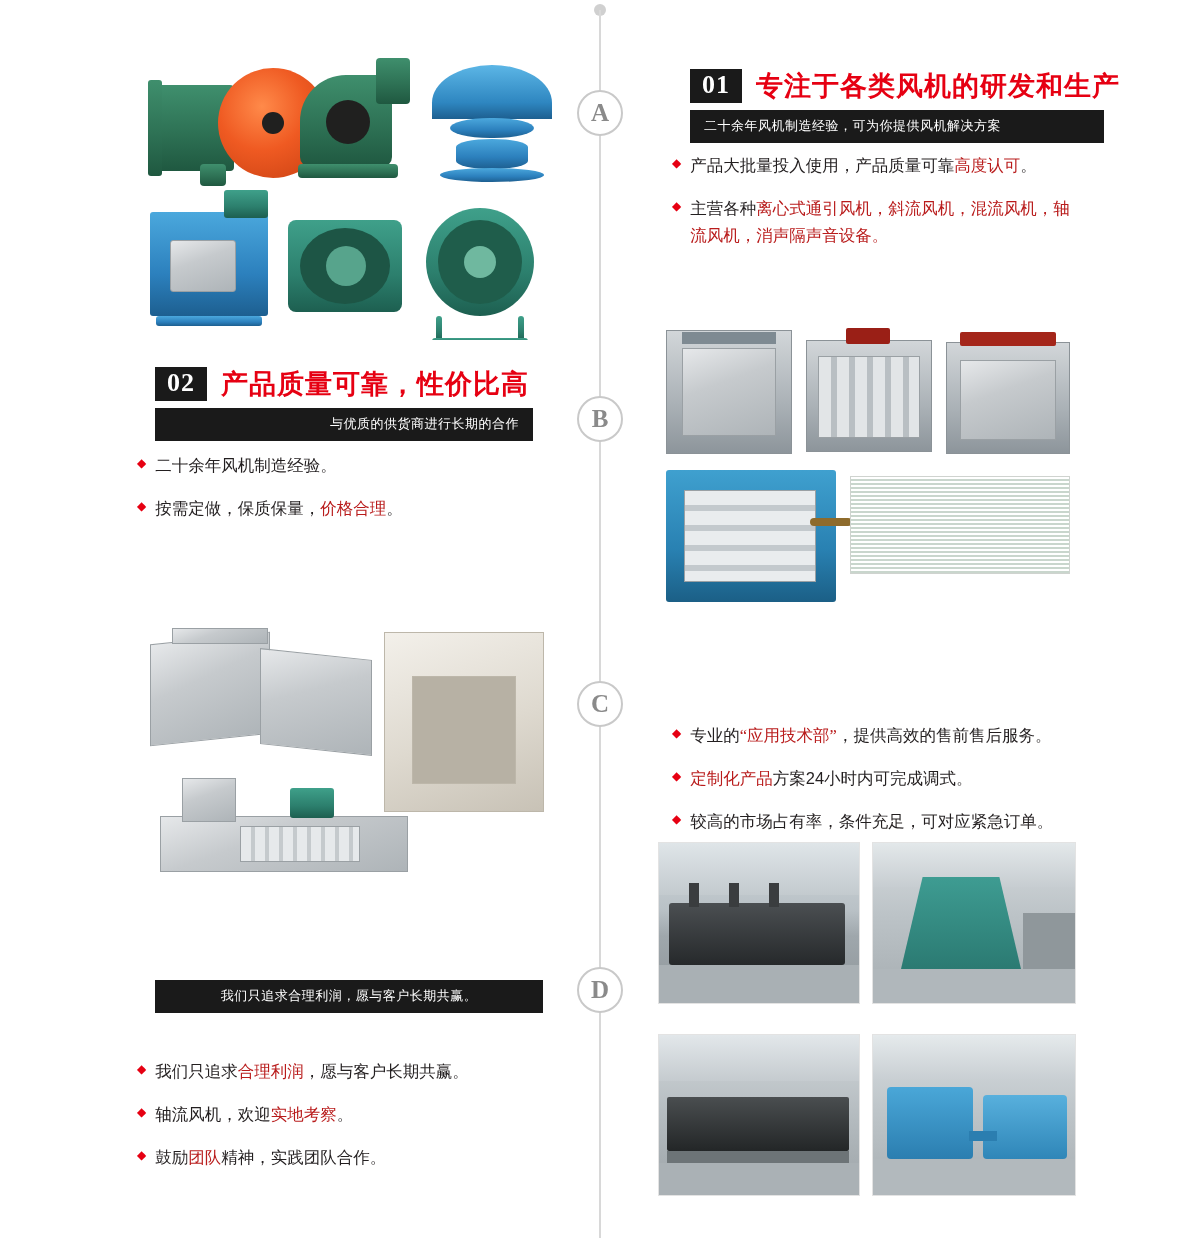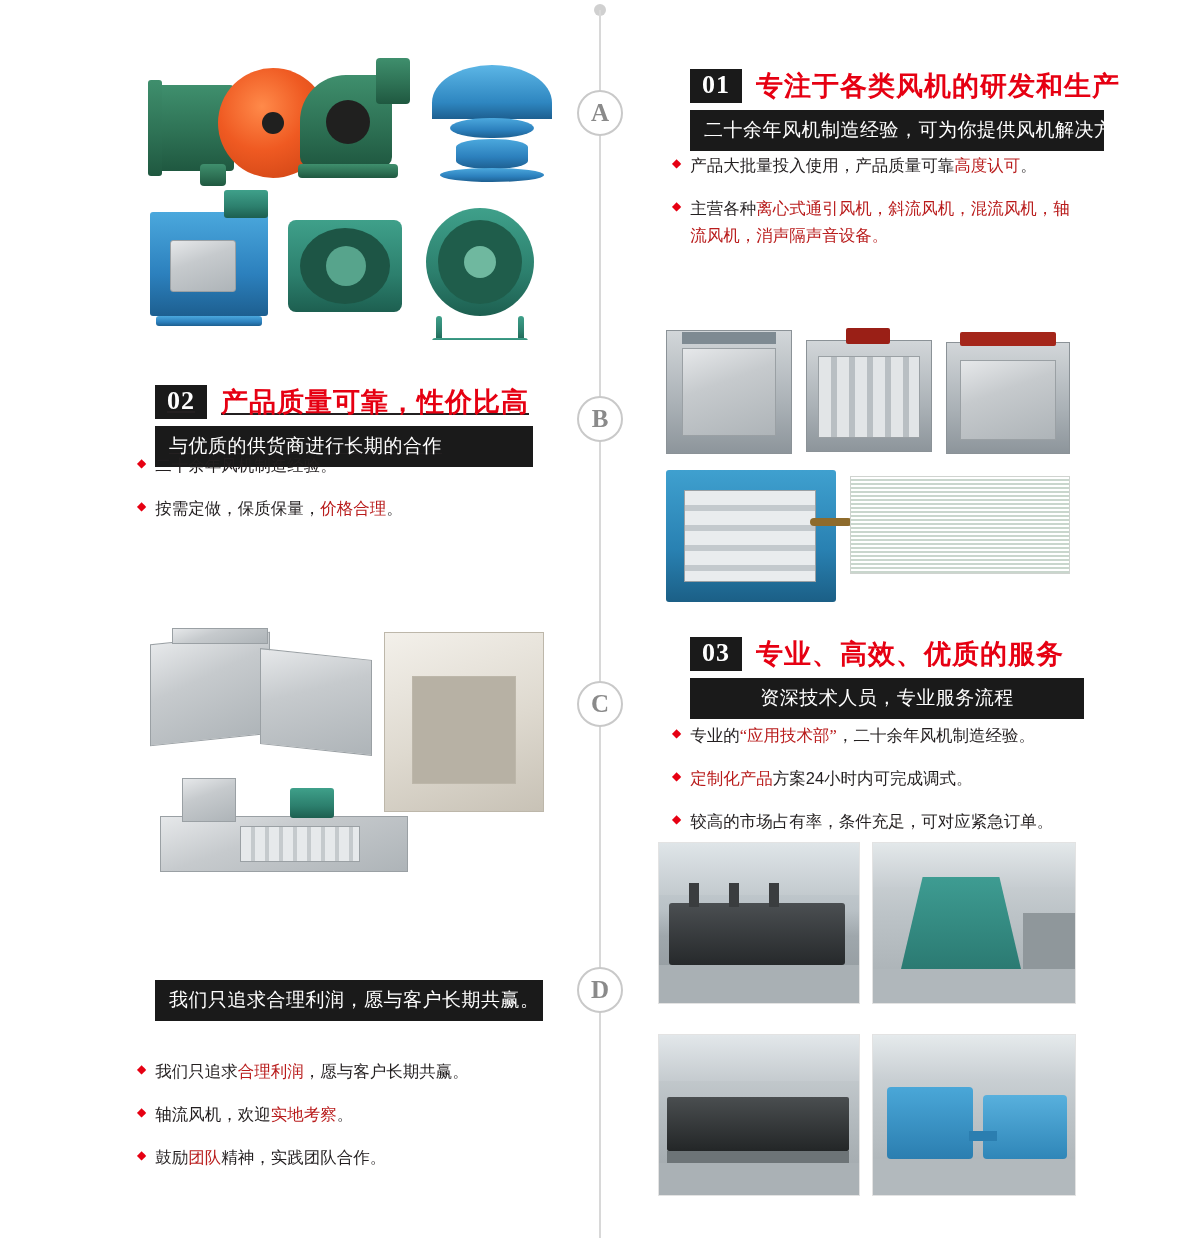--- a/index.html
+++ b/index.html
@@ -81,28 +81,28 @@
     color: #e60012;
     font-size: 27px;
     font-weight: bold;
     margin-left: 14px;
     letter-spacing: 1px;
     white-space: nowrap;
   }
   .headline .subbar {
     background: #1a1a1a;
     color: #ffffff;
-    font-size: 19px;
+    font-size: 13px;
     padding: 7px 14px 8px 14px;
     margin-top: 6px;
     white-space: nowrap;
     letter-spacing: 0.5px;
   }
   .subbar.center { text-align: center; }
-  .subbar.right  { text-align: left; }
+  .subbar.right  { text-align: right; }
 
   
   .bullets {
     position: absolute;
   }
   .bullet {
     display: flex;
     align-items: flex-start;
     margin-bottom: 16px;
     font-size: 16.5px;
@@ -230,51 +230,44 @@
     <div class="bullet">
       <span class="diamond">◆</span>
       <span class="txt"><span>产品大批量投入使用，产品质量可靠</span><span class="red">高度认可</span><span>。</span></span>
     </div>
     <div class="bullet">
       <span class="diamond">◆</span>
       <span class="txt"><span>主营各种</span><span class="red">离心式通引风机，斜流风机，混流风机，轴流风机，消声隔声音设备。</span></span>
     </div>
   </div>
 
-  <div class="headline" style="left:137px; top:384px;text-decoration:underline;">
+  <div class="headline" style="left:137px; top:366px;">
     <div class="row1">
       <span class="num-badge">02</span>
       <span class="headline-title">产品质量可靠，性价比高</span>
     </div>
     <div class="subbar right" style="width:350px;">与优质的供货商进行长期的合作</div>
   </div>
 
   <div class="bullets" style="left:137px; top:452px; width:400px;">
     <div class="bullet">
       <span class="diamond">◆</span>
       <span class="txt"><span>二十余年风机制造经验。</span></span>
     </div>
     <div class="bullet">
       <span class="diamond">◆</span>
       <span class="txt"><span>按需定做，保质保量，</span><span class="red">价格合理</span><span>。</span></span>
     </div>
   </div>
 
-  <div class="headline" style="left:672px; top:636px;">
-    <div class="row1">
-      <span class="num-badge">03</span>
-      <span class="headline-title">专业、高效、优质的服务</span>
-    </div>
-    <div class="subbar center" style="width:366px;">资深技术人员，专业服务流程</div>
-  </div>
 
   <div class="bullets" style="left:672px; top:722px; width:420px;">
     <div class="bullet">
       <span class="diamond">◆</span>
-      <span class="txt"><span>专业的</span><span class="red">“应用技术部”</span><span>，二十余年风机制造经验。</span></span>
+      <span class="txt"><span>专业的</span><span class="red">“应用技术部”</span><span>，提供高效的售前售后服务。</span></span>
     </div>
     <div class="bullet">
       <span class="diamond">◆</span>
       <span class="txt"><span class="red">定制化产品</span><span>方案24小时内可完成调式。</span></span>
     </div>
     <div class="bullet">
       <span class="diamond">◆</span>
       <span class="txt"><span>较高的市场占有率，条件充足，可对应紧急订单。</span></span>
     </div>
   </div>

